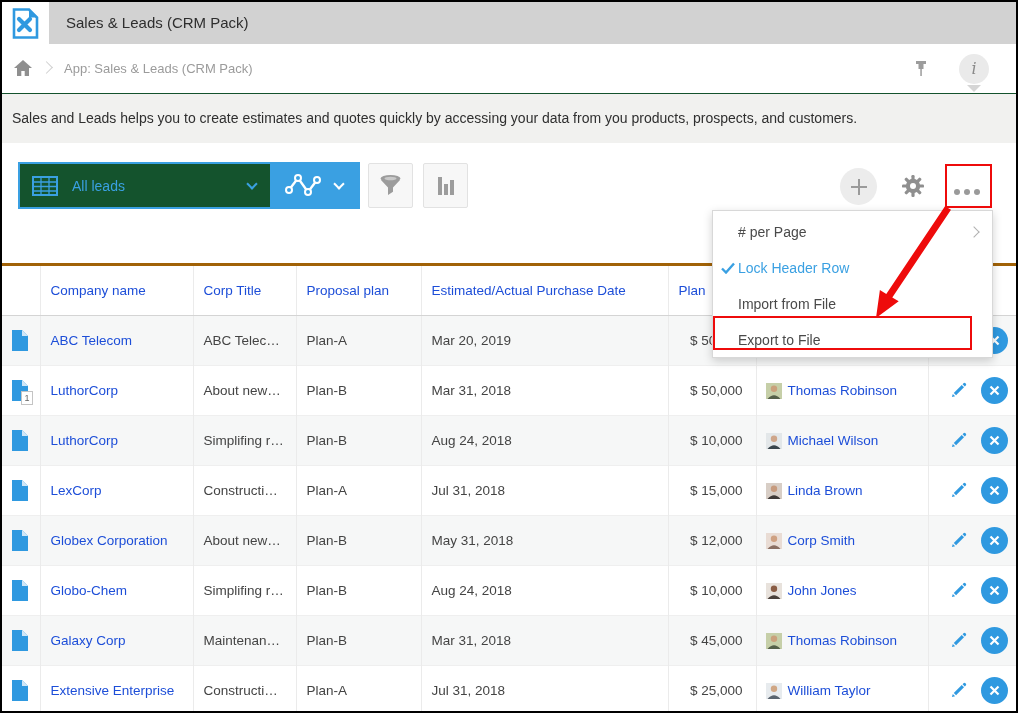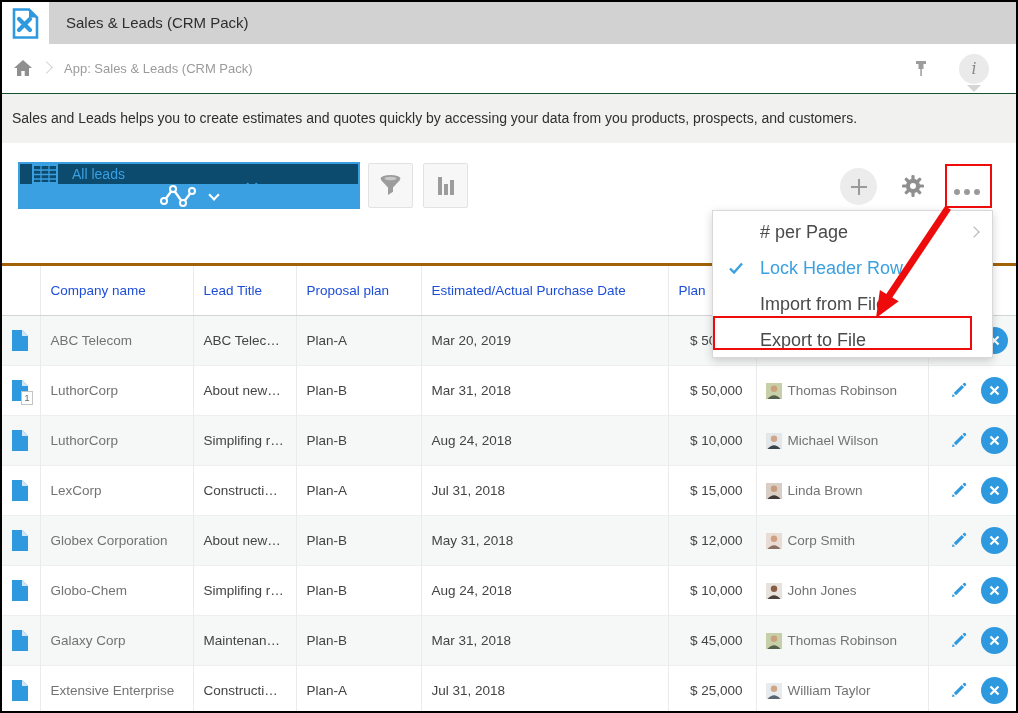--- a/index.html
+++ b/index.html
@@ -30,21 +30,21 @@
                 border-left:7px solid transparent; border-right:7px solid transparent;
                 border-top:7px solid #d5d5d5; }
 
   
   .descbar { position:absolute; left:0; top:91px; width:100%; height:50px; background:#f1f1ef;
              border-top:1px solid #14532d; }
   .descbar span { display:block; padding:0 10px; line-height:49px; font-size:14px; color:#2f2f2f; }
 
   
   .view-selector { position:absolute; left:16px; top:160px; width:342px; height:47px;
-                   border:2px solid #3aa0e2; display:flex; background:#0c4a6e;flex-direction:column; }
+                   border:2px solid #3aa0e2; display:flex; background:#14532d; }
   .vs-white { width:250px; position:relative; display:flex; align-items:center; }
   .vs-white .vs-label { margin-left:14px; font-size:14px; color:#3aa0e2; }
   .chev { display:inline-block; width:8px; height:8px; border-right:2px solid #3aa0e2;
           border-bottom:2px solid #3aa0e2; transform:rotate(45deg); }
   .vs-white .chev { position:absolute; right:14px; top:16px; }
   .vs-blue { flex:1; background:#3aa0e2; display:flex; align-items:center; justify-content:center; gap:12px; }
   .vs-blue .chev { border-color:#fff; margin-top:-4px; }
   .icon-btn { position:absolute; width:45px; height:45px; background:#f7f7f7;
               border:1px solid #e2e2e2; border-radius:2px;
               display:flex; align-items:center; justify-content:center; }
@@ -65,35 +65,35 @@
   .datatable td { height:49px; font-size:13.5px; color:#444; padding-left:10px;
                   white-space:nowrap; overflow:hidden; }
   .datatable tbody tr:nth-child(odd) td { background:#f6f7f7; }
   .datatable tbody tr + tr td { border-top:1px solid #efefef; }
   .datatable tbody tr:last-child td { border-bottom:1px solid #e0e0e0; }
   td.c-icon { padding:0; position:relative; }
   td.c-icon .fileico { position:absolute; left:9px; top:14px; }
   td.c-icon .badge { position:absolute; left:19px; top:25px; width:12px; height:14px;
                      background:#fff; border:1px solid #c4c4c4; font-size:9px; line-height:13px;
                      text-align:center; color:#666; }
-  .link { color:#737373; cursor:pointer; }
+  .link { color:#1d4ed8; cursor:pointer; }
   td.c-amount { text-align:right; padding:0 13px 0 0; }
   td.c-person .pwrap { display:flex; align-items:center; gap:6px; }
   td.c-person { padding-left:9px; }
   td.c-actions { padding:0 0 0 21px; }
   td.c-actions .awrap { display:flex; align-items:center; gap:14px; height:49px; }
   .del-circle { width:27px; height:27px; border-radius:50%; background:#2f99e0;
                 display:flex; align-items:center; justify-content:center; }
 
   
   .dropdown { position:absolute; left:710px; top:208px; width:281px; height:148px; background:#fff;
               border:1px solid #d8d8d8; box-shadow:0 3px 9px rgba(0,0,0,.18); z-index:20;
               padding-top:3px; }
-  .menu-item { position:relative; height:36px; line-height:36px; padding-left:39px;
-               font-size:18px; color:#4a4a4a; cursor:pointer;margin-left:8px; }
+  .menu-item { position:relative; height:36px; line-height:36px; padding-left:25px;
+               font-size:14px; color:#4a4a4a; cursor:pointer; }
   .menu-item.checked { color:#3aa0e2; }
   .menu-item .check { position:absolute; left:8px; top:12px; }
   .menu-item .sub-chev { position:absolute; right:14px; top:14px; width:8px; height:8px;
                          border-right:1.5px solid #b0b0b0; border-bottom:1.5px solid #b0b0b0;
                          transform:rotate(-45deg); }
 
   
   .anno { position:absolute; border:2px solid #ee0b0b; z-index:30; pointer-events:none; }
   .anno-ellipsis { left:943px; top:162px; width:47px; height:44px; }
   .anno-import   { left:711px; top:314px; width:259px; height:34px; }
@@ -204,21 +204,21 @@
         <col style="width:125px">
       <col style="width:247px">
         <col style="width:88px">
         <col style="width:172px">
         <col style="width:88px">
     </colgroup>
     <thead>
         <tr id="thead-row">
           <th></th>
           <th>Company name</th>
-          <th>Lead Title</th>
+          <th>Corp Title</th>
           <th>Proposal plan</th>
           <th>Estimated/Actual Purchase Date</th>
           <th>Plan</th>
           <th></th>
           <th></th>
         </tr>
       </thead>
     <tbody id="tbody">
         <tr>
           <td class="c-icon">

